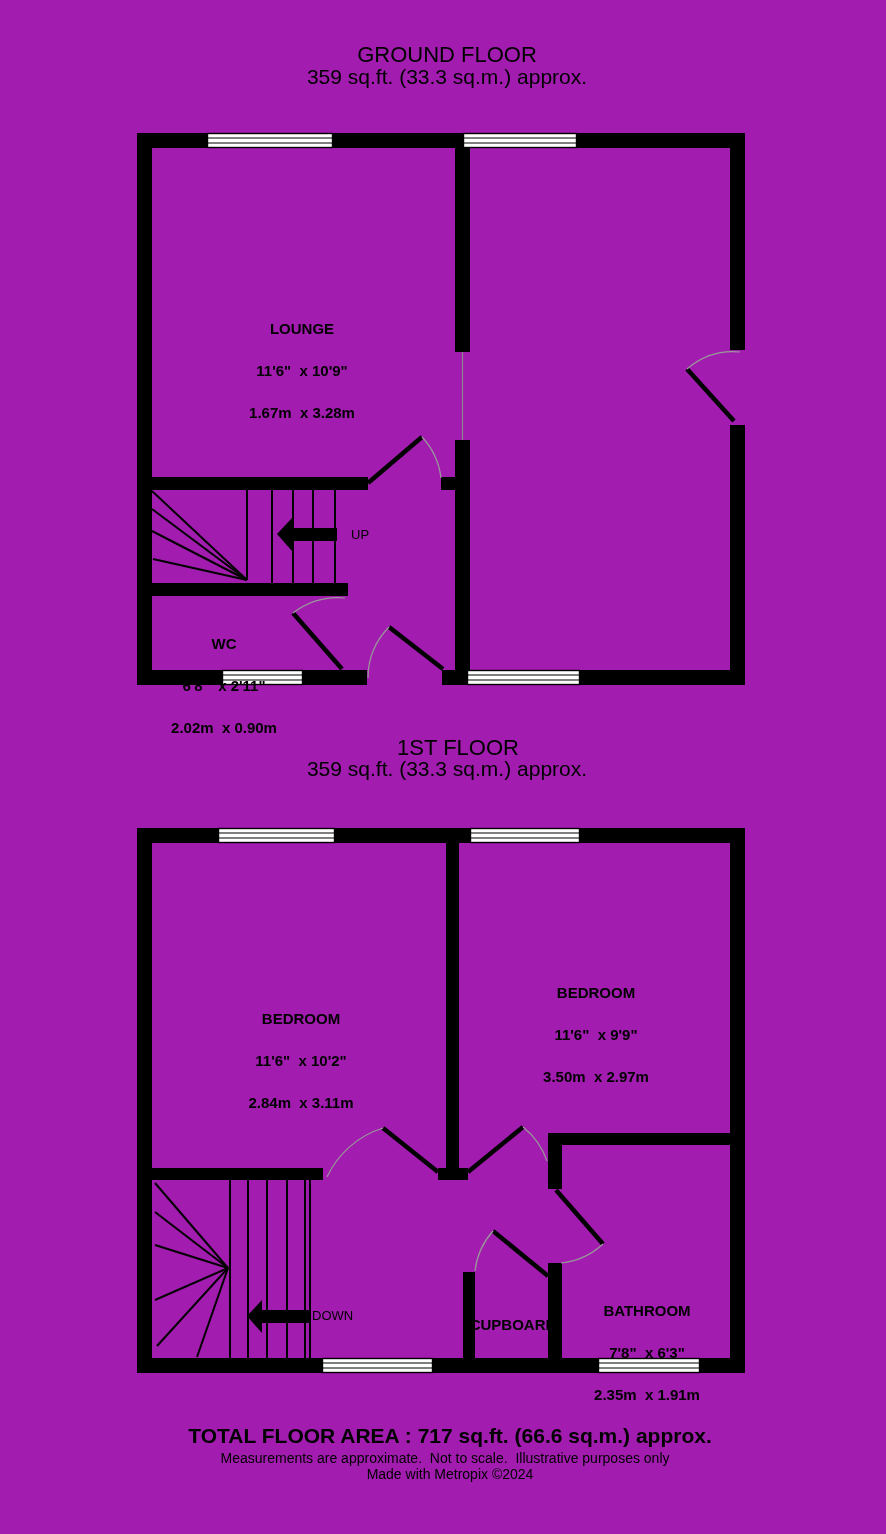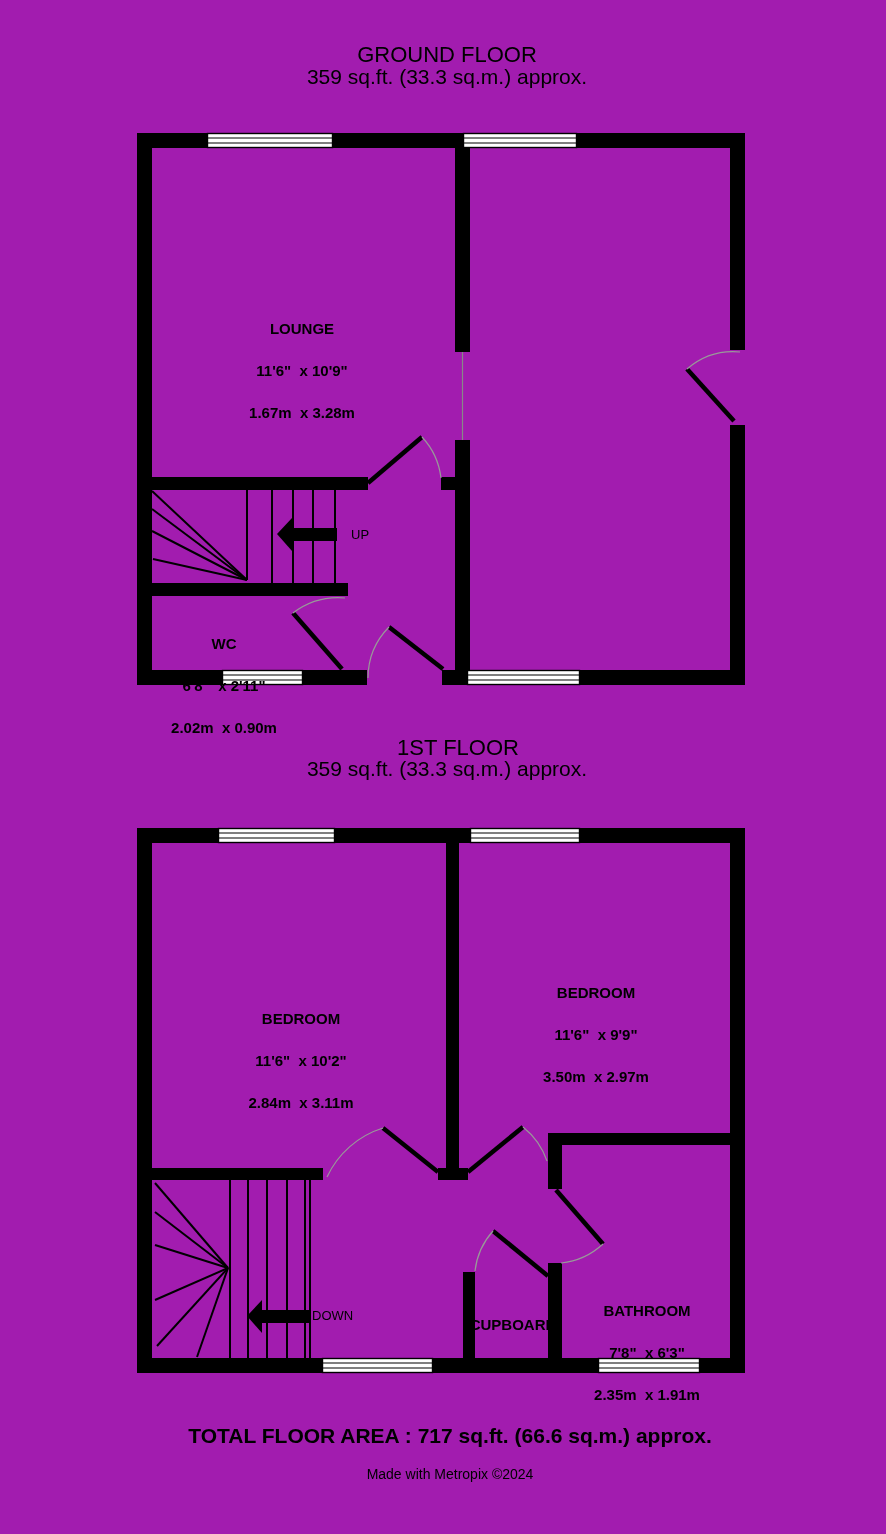--- a/index.html
+++ b/index.html
@@ -220,15 +220,16 @@
     <div>BATHROOM</div>
     <div>7'8"  x 6'3"</div>
     <div>2.35m  x 1.91m</div>
   </div>
 
   <div class="tiny-label" style="left:513px;top:1316px;">CUPBOARD</div>
 
   <div class="dir-label" style="left:312px;top:1308px;">DOWN</div>
 
   <div class="footer-total" style="left:450px;top:1424px;">TOTAL FLOOR AREA : 717 sq.ft. (66.6 sq.m.) approx.</div>
+  <div class="footer-small" style="left:445px;top:1450px;">Measurements are approximate.  Not to scale.  Illustrative purposes only</div>
   <div class="footer-small" style="left:450px;top:1466px;">Made with Metropix ©2024</div>
 
 </div>
 
 </body></html>

